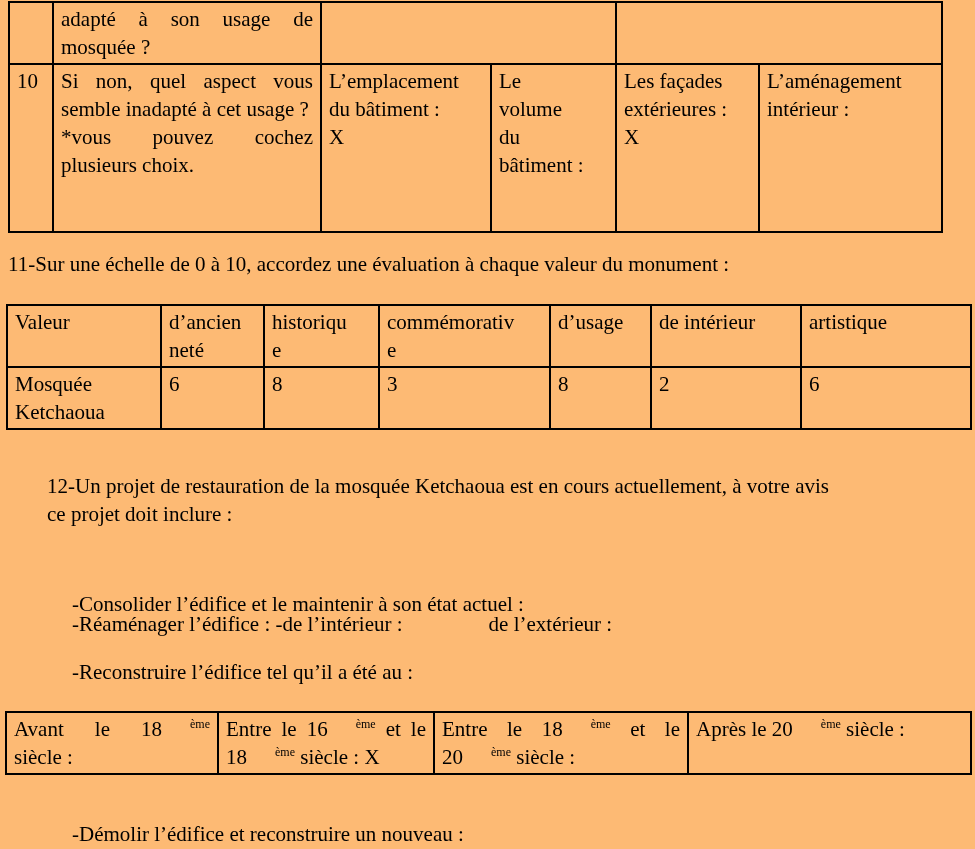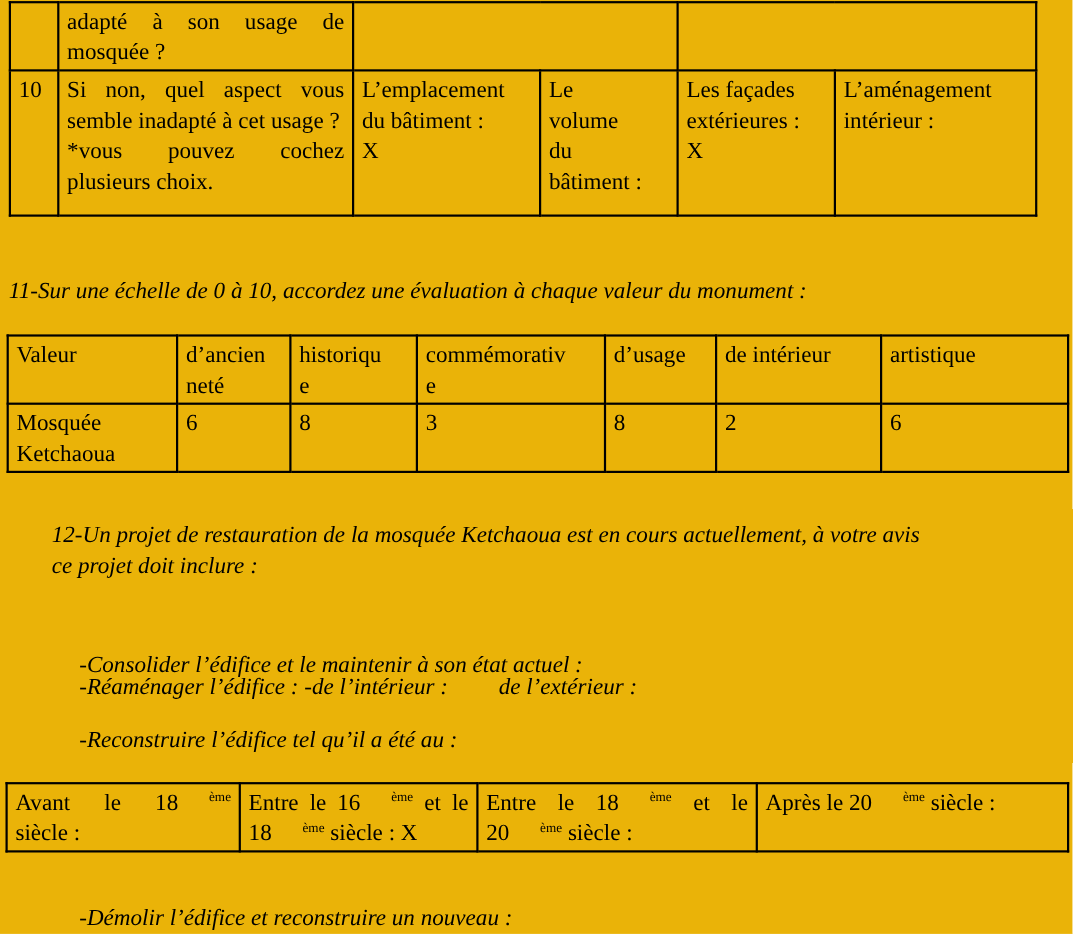--- a/index.html
+++ b/index.html
@@ -1,34 +1,34 @@
 <!DOCTYPE html>
 <html><head>
 <meta charset="utf-8">
 <style>
   html,body { margin:0; padding:0; background:#ffffff; }
   .page {
     position:relative; width:975px; height:849px;
-    background:#eab308; color:#000000;
+    background:#fdba74; color:#000000;
     font-family:"Liberation Serif", serif;
     font-size:21px; line-height:28px;
     overflow:hidden;
   }
   table { border-collapse:collapse; position:absolute; table-layout:fixed; }
   td {
     border:2px solid #000000;
     vertical-align:top;
     padding:2px 7px;
     overflow:hidden;
   }
   .pre  { white-space:pre-line; }
   .just { text-align:justify; }
-  .para { position:absolute;font-style:italic; }
+  .para { position:absolute; }
   sup { font-size:12px; vertical-align:super; line-height:0;margin-left:28px; }
-  .gap2 { margin-left:46px; }
+  .gap2 { margin-left:86px; }
 </style>
 </head>
 <body>
 
 <div class="page">
 
   <table class="t1" style="top:1px; left:8px; width:933px;">
     <colgroup>
       <col style="width:44px">
         <col style="width:268px">
@@ -37,21 +37,21 @@
         <col style="width:143px">
         <col style="width:183px">
     </colgroup>
     <tbody>
       <tr style="height:55px">
         <td></td>
         <td class="just">adapté à son usage de mosquée ?</td>
         <td colspan="2"></td>
         <td colspan="2"></td>
       </tr>
-      <tr style="height:132px">
+      <tr style="height:168px">
         <td>10</td>
         <td>
           <div class="just">Si non, quel aspect vous semble inadapté à cet usage ?</div>
           <div class="just">*vous pouvez cochez plusieurs choix.</div>
         </td>
         <td class="pre">L’emplacement
 du bâtiment :
 X</td>
         <td class="pre">Le
 volume

